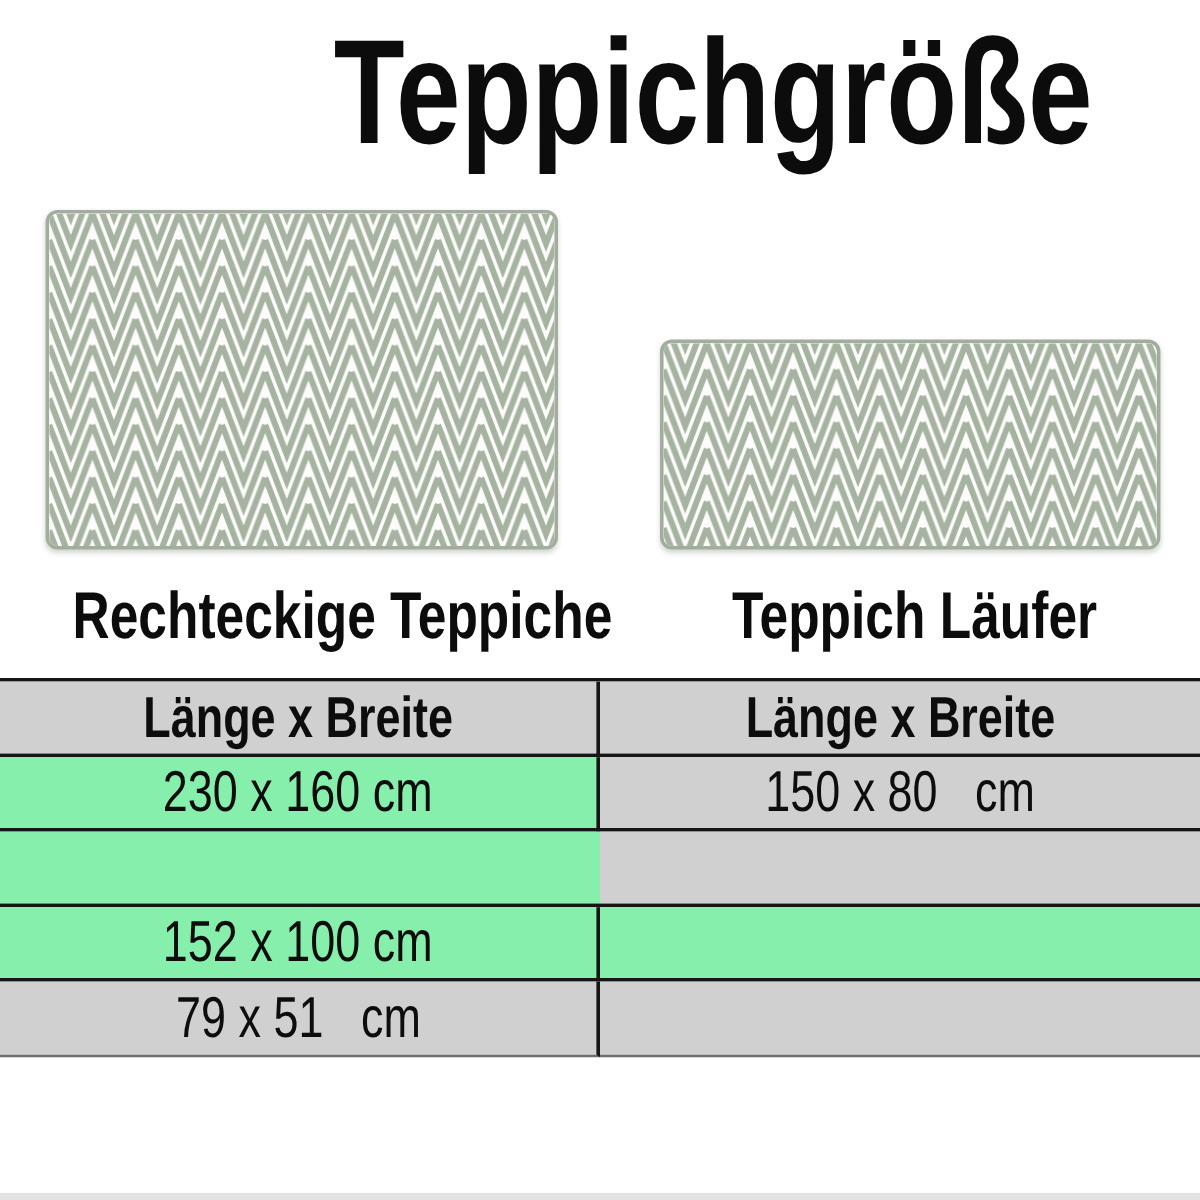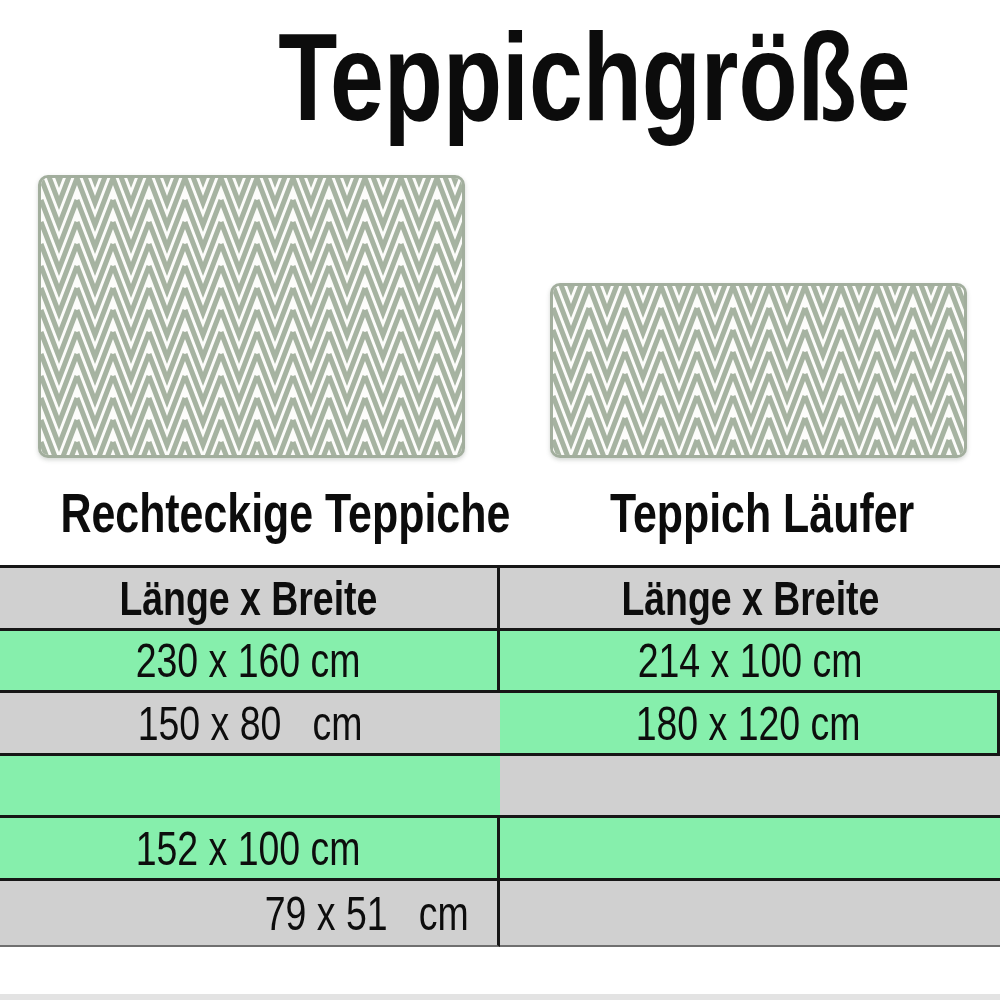--- a/index.html
+++ b/index.html
@@ -54,21 +54,21 @@
   }
   .cell{
     display:flex; align-items:center; justify-content:center;
     border-bottom:3px solid #161616;
     box-sizing:border-box;
     font-size:48px;
     color:#0d0d0d;
     overflow:hidden;
   }
   .cell.c0{ border-right:3px solid #161616; }
-  .cell.last{ border-bottom:2px solid #6f6f6f;justify-content:flex-end; }
+  .cell.last{ border-bottom:2px solid #6f6f6f; }
   .cell.hdr{ font-weight:bold; }
   .bg-gray{ background:#d0d0d0; }
   .bg-white{ background:#86efac; }
   .bottom-strip{
     position:absolute; left:0; top:994px; width:1000px; height:6px;
     background:#e3e3e3;
   }
 </style>
 </head>
 <body>
@@ -127,31 +127,25 @@
     <div class="cell hdr c0 bg-gray">
         <span class="cond">Länge x Breite</span>
       </div>
     <div class="cell hdr c1 bg-gray">
         <span class="cond">Länge x Breite</span>
       </div>
 
     <div class="cell c0 bg-white">
         <span class="cond">230 x 160 cm</span>
       </div>
-    <div class="cell c1 bg-white">
-        <span class="cond">214 x 100 cm</span>
-      </div>
 
     <div class="cell c1 bg-gray">
         <span class="cond">150 x 80   cm</span>
       </div>
 
-    <div class="cell c0 bg-white">
-        <span class="cond">180 x 120 cm</span>
-      </div>
     <div class="cell c1 bg-white">
         <span class="cond"></span>
       </div>
 
     <div class="cell c1 bg-gray">
         <span class="cond"></span>
       </div>
 
     <div class="cell c0 bg-white">
         <span class="cond">152 x 100 cm</span>

